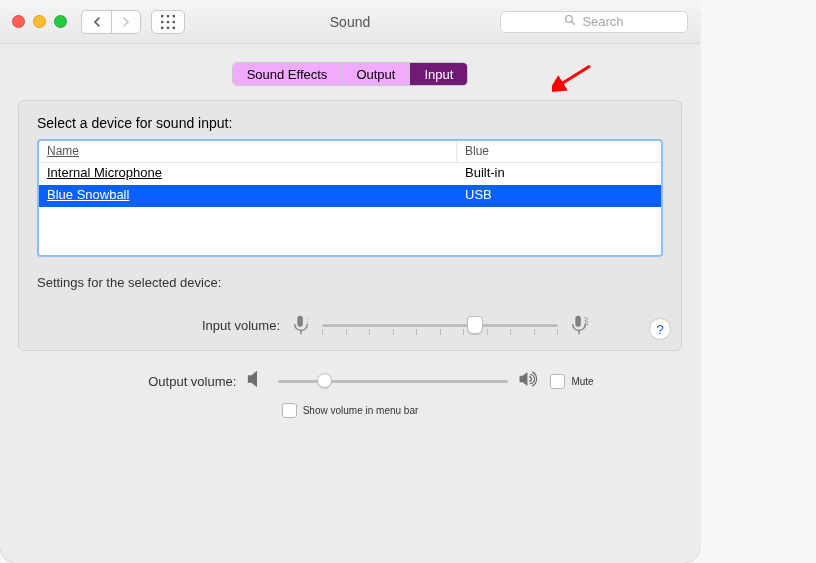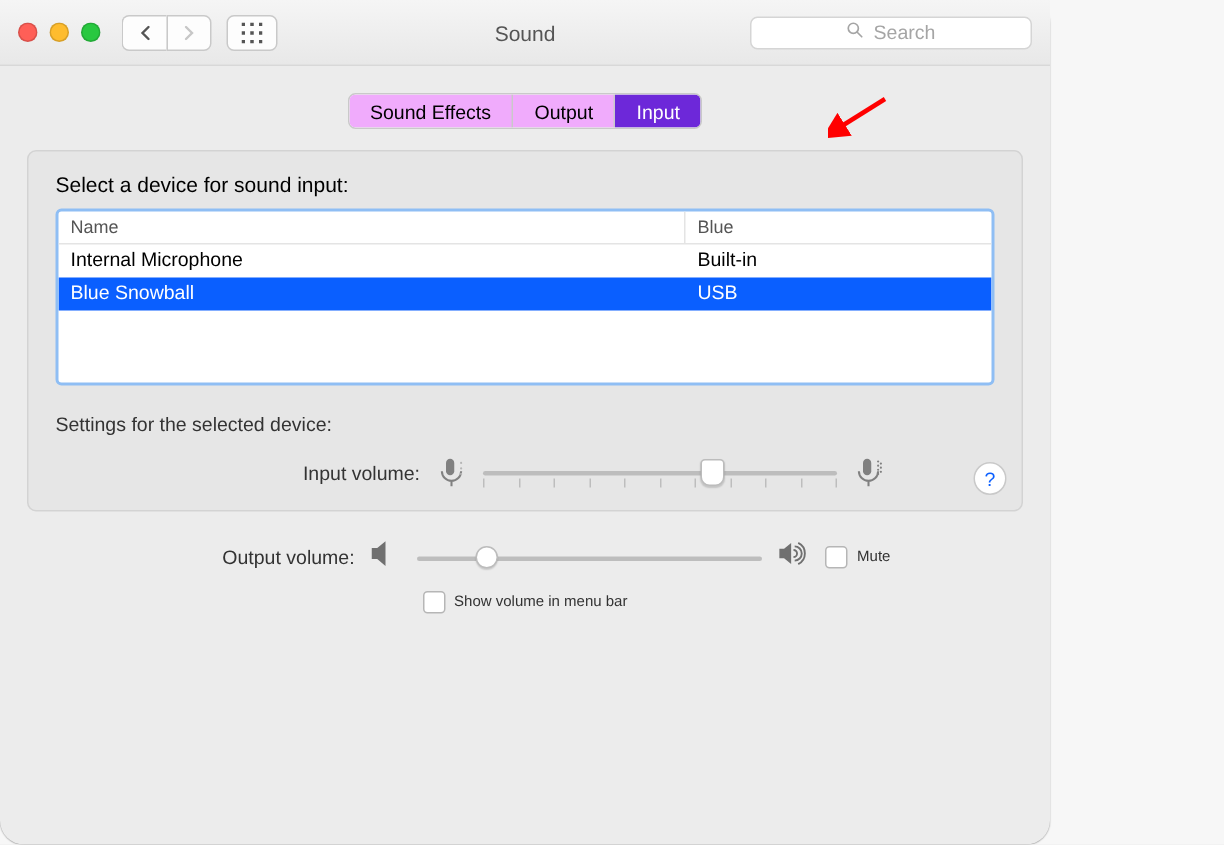--- a/index.html
+++ b/index.html
@@ -22,39 +22,39 @@
   .title { position:absolute; left:50%; transform:translateX(-50%); font-size:14px; color:#555; }
 
   .search { margin-left:auto; width:188px; height:22px; background:#fff; border:1px solid #d5d5d5; border-radius:5px; display:flex; align-items:center; justify-content:center; gap:6px; color:#a5a5a5; font-size:13px; }
   .search svg { width:12px; height:12px; fill:#a5a5a5; }
 
   .content { flex:1; padding: 18px 18px 10px; display:flex; flex-direction:column; }
 
   .segmented { margin:0 auto 14px; display:flex; height:24px; border-radius:5px; overflow:hidden; border:1px solid #c9c9c9; background:#fff; }
   .seg { padding:0 14px; font-size:13px; display:flex; align-items:center; border-right:1px solid #c9c9c9; background:#f0abfc; cursor:default; }
   .seg:last-child { border-right:none; }
-  .seg.active { background:#6d28d9; color:#fff; border-color:#1f83ff;align-items:center; }
+  .seg.active { background:#701a75; color:#fff; border-color:#1f83ff;align-items:center; }
 
   .panel { background:#e6e6e6; border:1px solid #d3d3d3; border-radius:6px; padding:14px 18px 14px; position:relative; }
   .panel h3 { font-size:14px; font-weight:400; margin-bottom:8px; }
 
   .device-table { border:2px solid #8fbef4; border-radius:4px; background:#fff; overflow:hidden; }
   .dt-head { display:flex; height:22px; font-size:12px; color:#555; border-bottom:1px solid #e4e4e4; }
   .dt-head .col { padding:3px 8px; border-right:1px solid #e4e4e4; }
   .dt-head .col:last-child { border-right:none; }
-  .col-name { flex: 0 0 418px; }
+  .col-name { flex: 0 0 418px; text-decoration: underline; }
   .col-type { flex:1; }
   .dt-row { display:flex; height:22px; font-size:13px; }
   .dt-row .col { padding:2px 8px; }
   .dt-row.selected { background:#0a5fff; color:#fff; }
   .dt-pad { height:48px; }
 
   .settings-label { margin-top:18px; font-size:13px; color:#333; }
 
-  .inputvol-row { margin-top:14px; display:flex; align-items:center; gap:10px; justify-content:center; }
+  .inputvol-row { margin-top:24px; display:flex; align-items:center; gap:10px; justify-content:center; }
   .label-col { width:170px; text-align:right; font-size:13px; color:#333; }
   .mic-icon { color:#808080; display:flex; align-items:center; }
   .mic-icon svg { width:22px; height:22px; }
 
   .slider { position:relative; width:236px; height:20px; }
   .track { position:absolute; top:9px; left:0; right:0; height:3px; background:#bdbdbd; border-radius:2px; }
   .ticks { position:absolute; top:14px; left:0; right:0; display:flex; justify-content:space-between; }
   .tick { width:1px; height:6px; background:#bdbdbd; }
   .thumb { position:absolute; top:1px; width:16px; height:18px; background:#fff; border:1px solid #bcbcbc; border-radius:3px 3px 6px 6px; box-shadow:0 1px 1px rgba(0,0,0,0.15); }
 

